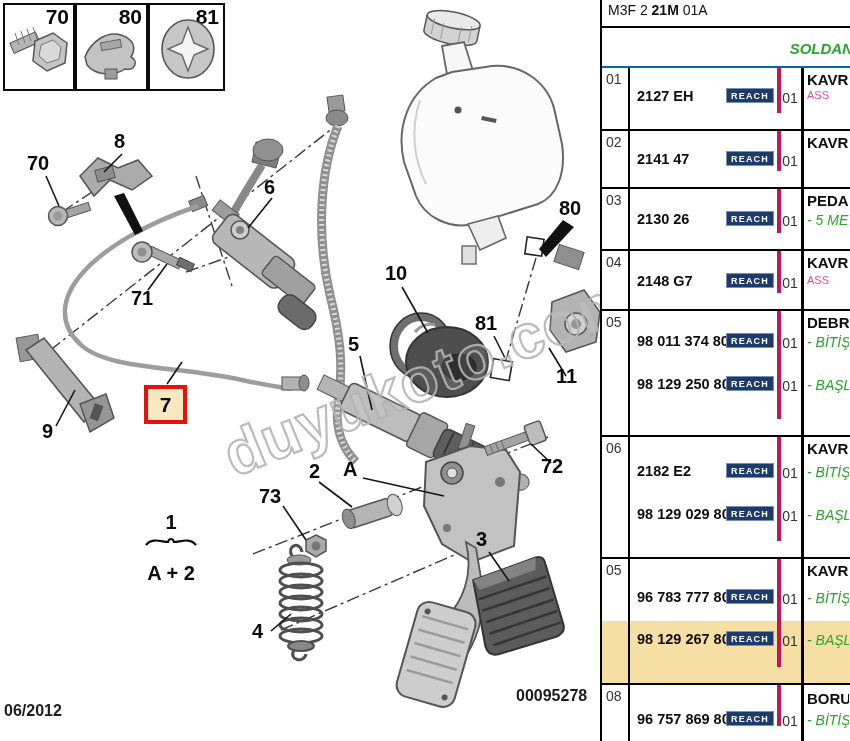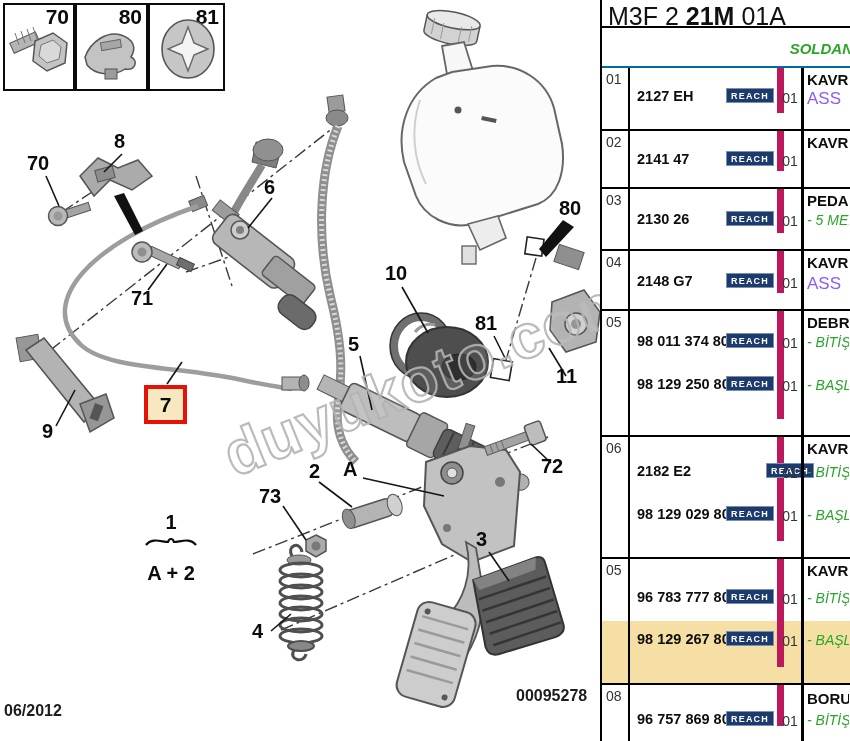--- a/index.html
+++ b/index.html
@@ -19,37 +19,37 @@
           background:#f7e8bf;display:flex;align-items:center;justify-content:center;
           font-weight:bold;font-size:21px;color:#0b0b0b;}
   .fraction{position:absolute;left:142px;top:512px;width:58px;text-align:center;font-weight:bold;color:#0b0b0b;}
   .fraction .num{font-size:20px;line-height:20px;}
   .fraction .den{font-size:20px;line-height:20px;margin-top:13px;}
   .footer-date{position:absolute;left:4px;top:702px;font-weight:bold;font-size:16px;color:#1c1c1c;}
   .doc-number{position:absolute;left:516px;top:687px;font-weight:bold;font-size:16px;color:#1c1c1c;}
   
   .ptable{position:absolute;left:600px;top:0;width:250px;height:741px;border-left:2.5px solid #000;
           box-sizing:border-box;background:#fff;overflow:hidden;}
-  .t-title{height:24px;border-bottom:2px solid #000;font-size:25px;padding:2px 0 0 6px;white-space:nowrap;overflow:hidden;}
+  .t-title{height:24px;border-bottom:2px solid #000;font-size:14px;padding:2px 0 0 6px;white-space:nowrap;overflow:hidden;}
   .t-title .b{font-weight:bold;}
   .t-sub{height:38px;border-bottom:2px solid #0369a1;position:relative;overflow:hidden;}
   .t-sub span{position:absolute;right:-3px;top:12px;font-style:italic;font-weight:bold;font-size:15px;color:#2aa52a;}
   .trow{position:relative;border-bottom:2px solid #000;overflow:hidden;}
   .c-ref{position:absolute;left:0;top:0;bottom:0;width:26px;border-right:2px solid #000;}
   .c-ref span{position:absolute;left:4px;top:3px;font-size:14px;color:#333;}
-  .c-part{position:absolute;left:28px;top:0;bottom:16px;width:147px;border-right:7px solid #be185d;}
+  .c-part{position:absolute;left:28px;top:0;bottom:16px;width:147px;border-right:4px solid #be185d;}
   .c-qty{position:absolute;left:177px;top:0;bottom:0;width:22px;border-right:3px solid #000;}
   .c-desc{position:absolute;left:202px;top:0;bottom:0;width:45px;overflow:hidden;}
   .pline{position:absolute;left:0;width:147px;height:18px;}
   .pn{position:absolute;left:7px;top:0;font-weight:bold;font-size:14.5px;white-space:nowrap;color:#0d0d0d;}
   .reach{position:absolute;right:3px;top:0;background:#1d3a6d;color:#fff;border:1px solid #7b8fb5;
          font-weight:bold;font-size:9px;letter-spacing:1.2px;padding:2px 4px 1px 4px;line-height:10px;}
   .qtyv{position:absolute;left:0;width:22px;text-align:center;font-size:14px;color:#333;}
   .desc-top{position:absolute;left:3px;font-weight:bold;font-size:15px;color:#0d0d0d;white-space:nowrap;}
-  .desc-black{position:absolute;left:3px;font-size:17px;color:#8b5cf6;white-space:nowrap;}
+  .desc-black{position:absolute;left:3px;font-size:11px;color:#ec4899;white-space:nowrap;}
   .desc-green{position:absolute;left:3px;font-style:italic;font-size:14px;color:#2aa52a;white-space:nowrap;}
   .hl{position:absolute;left:0;right:0;background:#f6dfa4;z-index:0;}
   .c-ref,.c-part,.c-qty,.c-desc{z-index:1;}
 </style>
 </head>
 <body>
 
 <div class="stage">
 
   <div class="diagram">
@@ -424,21 +424,21 @@
         <div class="desc-green" style="top:23px;">- BİTİŞ</div>
         <div class="desc-green" style="top:66px;">- BAŞL</div>
       </div>
     </div>
 
     <div class="trow" style="height:120px;">
       <div class="c-ref">
           <span>06</span>
         </div>
       <div class="c-part">
-        <div class="pline" style="top:26px;padding-left:40px;">
+        <div class="pline" style="top:26px;">
             <span class="pn">2182 E2</span>
             <span class="reach">REACH</span>
           </div>
         <div class="pline" style="top:69px;">
             <span class="pn">98 129 029 80</span>
             <span class="reach">REACH</span>
           </div>
       </div>
       <div class="c-qty">
         <div class="qtyv" style="top:28px;">01</div>

